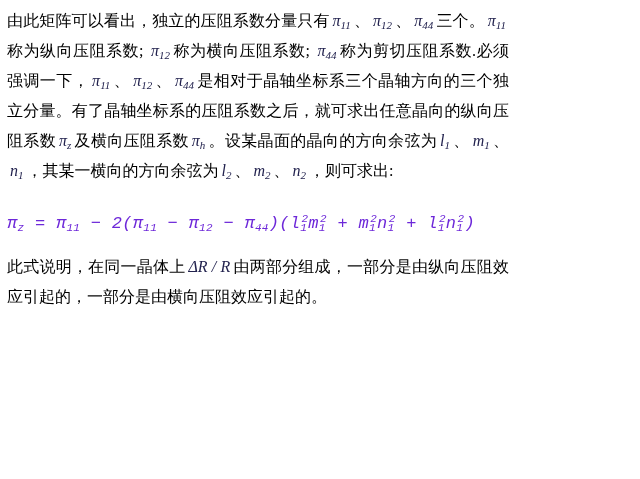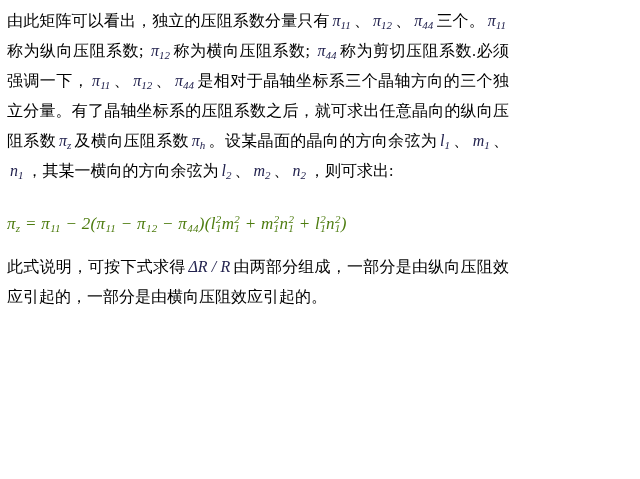--- a/index.html
+++ b/index.html
@@ -32,25 +32,25 @@
   
   .math {
     font-family: "Liberation Serif", "DejaVu Serif", serif;
     font-style: italic;
     color: #22224e;
     padding: 0 3px;
     white-space: nowrap;
   }
   
   .formula {
-    font-family: Liberation Serif, serif;
+    font-family: Liberation Mono, monospace;
     font-style: italic;
     font-size: 17px;
     line-height: 28px;
-    color: #4d7c0f;
+    color: #6d28d9;
     margin: 10px 0 14px 0;
     letter-spacing: 0.3px;
     white-space: nowrap;
   }
   sub, sup {
     font-size: 11px;
     line-height: 0;
   }
   sub { vertical-align: -0.28em; }
   sup { vertical-align: 0.55em; }
@@ -58,14 +58,14 @@
   sub + sup { margin-left: -0.52em; }
   .spacer-after-p1 { height: 4px; }
 </style>
 </head>
 <body>
 
 <div class="doc">
   <p class="para"><span>由此矩阵可以看出，独立的压阻系数分量只有</span><span class="math">π<sub>11</sub></span><span>、</span><span class="math">π<sub>12</sub></span><span>、</span><span class="math">π<sub>44</sub></span><span>三个。</span><span class="math">π<sub>11</sub></span><span>称为纵向压阻系数; </span><span class="math">π<sub>12</sub></span><span>称为横向压阻系数; </span><span class="math">π<sub>44</sub></span><span>称为剪切压阻系数.必须强调一下，</span><span class="math">π<sub>11</sub></span><span>、</span><span class="math">π<sub>12</sub></span><span>、</span><span class="math">π<sub>44</sub></span><span>是相对于晶轴坐标系三个晶轴方向的三个独立分量。有了晶轴坐标系的压阻系数之后，就可求出任意晶向的纵向压阻系数</span><span class="math">π<sub>z</sub></span><span>及横向压阻系数</span><span class="math">π<sub>h</sub></span><span>。设某晶面的晶向的方向余弦为</span><span class="math">l<sub>1</sub></span><span>、</span><span class="math">m<sub>1</sub></span><span>、</span><span class="math">n<sub>1</sub></span><span>，其某一横向的方向余弦为</span><span class="math">l<sub>2</sub></span><span>、</span><span class="math">m<sub>2</sub></span><span>、</span><span class="math">n<sub>2</sub></span><span>，则可求出:</span></p>
   <div class="spacer-after-p1"></div>
   <div class="formula">π<sub>z</sub> = π<sub>11</sub> − 2(π<sub>11</sub> − π<sub>12</sub> − π<sub>44</sub>)(l<sub>1</sub><sup>2</sup>m<sub>1</sub><sup>2</sup> + m<sub>1</sub><sup>2</sup>n<sub>1</sub><sup>2</sup> + l<sub>1</sub><sup>2</sup>n<sub>1</sub><sup>2</sup>)</div>
-  <p class="para"><span>此式说明，可按下式求得</span><span class="math">ΔR / R</span><span>由两部分组成，一部分是由纵向压阻效应引起的，一部分是由横向压阻效应引起的。</span></p>
+  <p class="para"><span>此式说明，在同一晶体上</span><span class="math">ΔR / R</span><span>由两部分组成，一部分是由纵向压阻效应引起的，一部分是由横向压阻效应引起的。</span></p>
 </div>
 
 </body></html>

